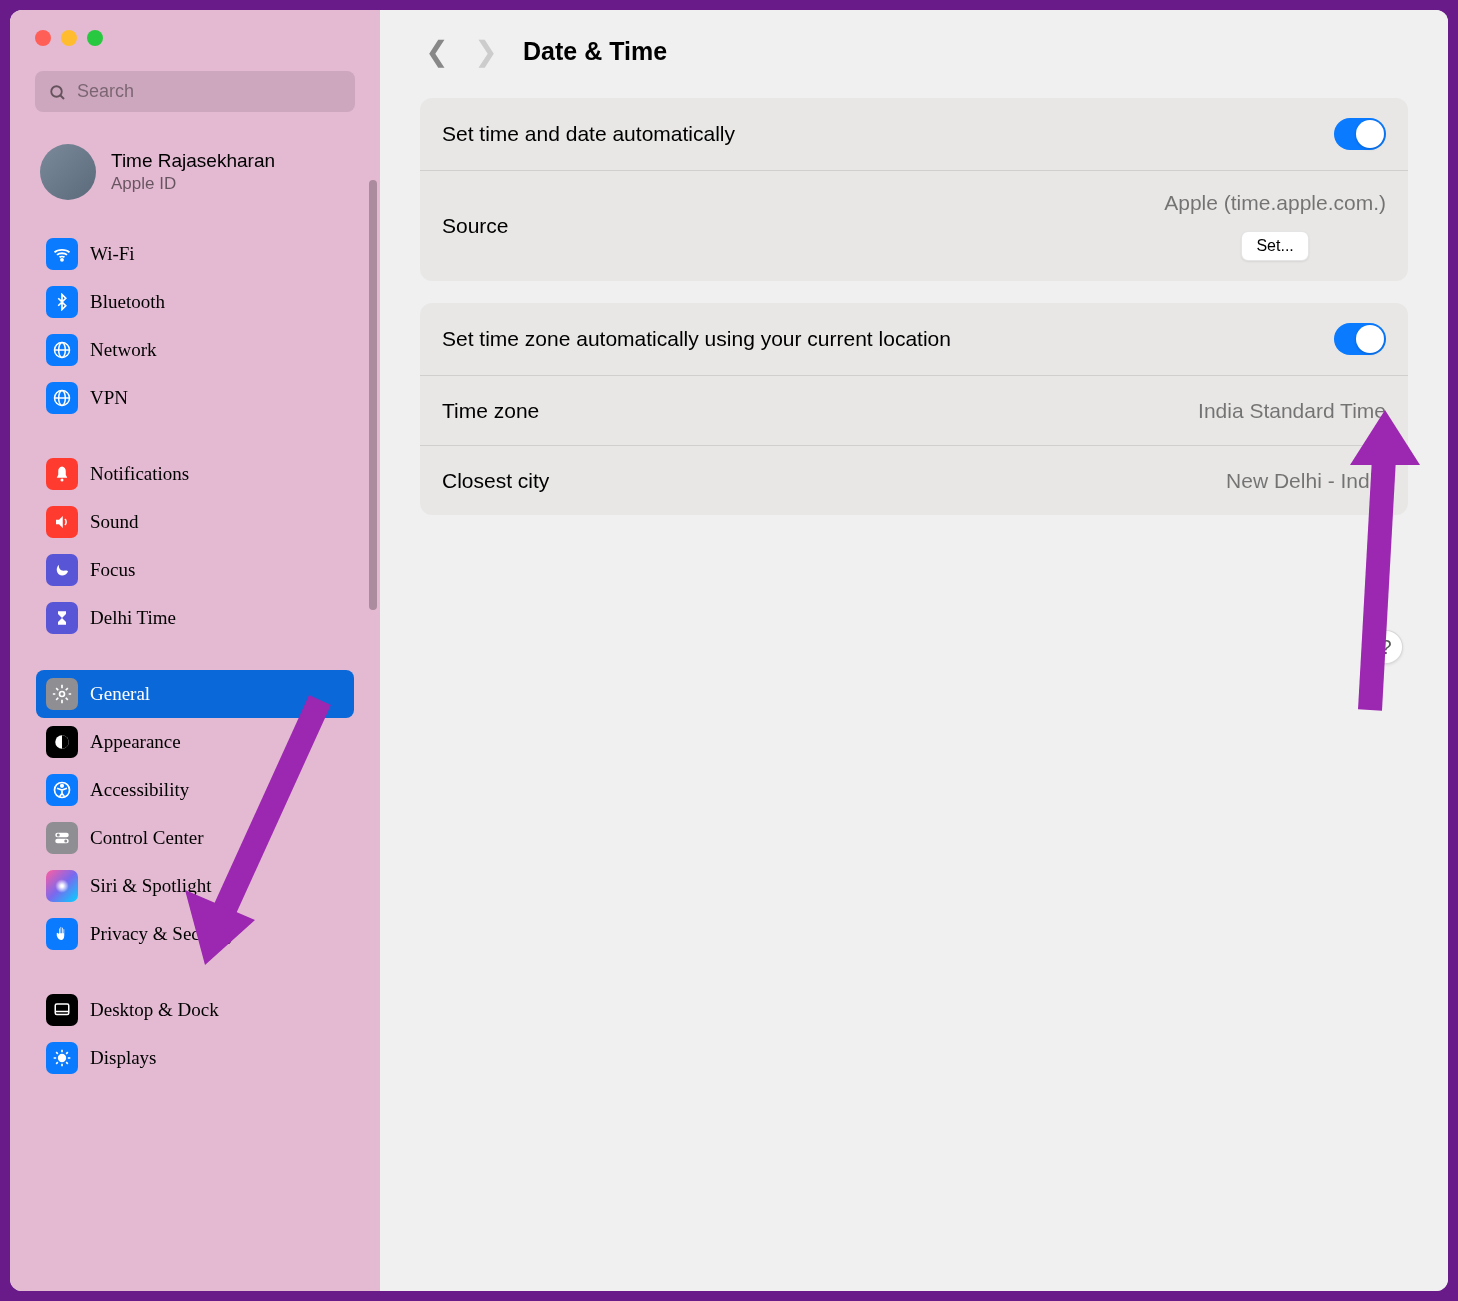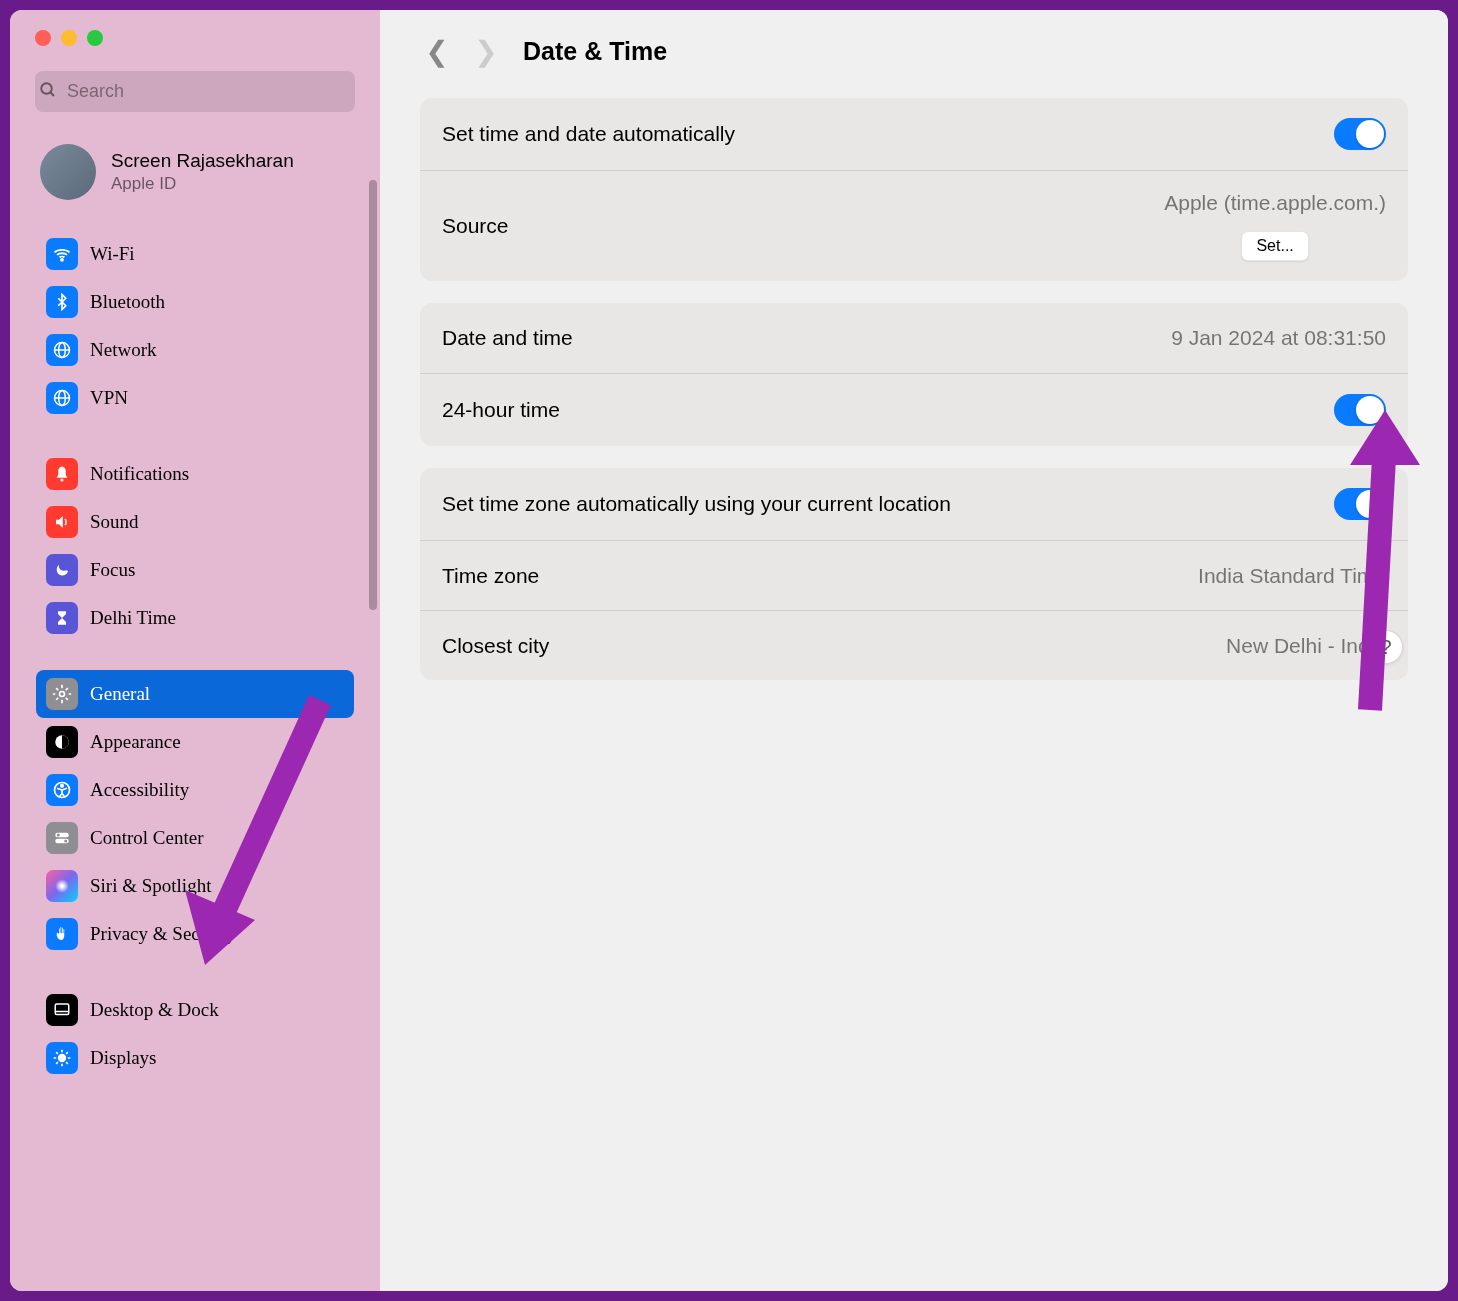--- a/index.html
+++ b/index.html
@@ -36,23 +36,23 @@
     .traffic-light {
       width: 16px; height: 16px; border-radius: 50%;
     }
     .tl-red { background: #ff5f57; }
     .tl-yellow { background: #febc2e; }
     .tl-green { background: #28c840; }
     .search-box {
       margin: 10px 25px 20px 25px;
       background: rgba(0,0,0,0.1);
       border-radius: 8px;
-      padding: 10px 4px;
-      display: flex;
-      align-items: flex-start;
+      padding: 10px 14px;
+      display: flex;
+      align-items: flex-end;
       gap: 10px;
     }
     .search-icon {
       width: 18px; height: 18px;
       opacity: 0.5;
     }
     .search-input {
       background: transparent;
       border: none;
       outline: none;
@@ -227,21 +227,21 @@
     <div class="search-box">
       <svg class="search-icon" viewBox="0 0 24 24" fill="none" stroke="currentColor" stroke-width="2.5">
           <circle cx="10" cy="10" r="7"></circle>
           <line x1="20" y1="20" x2="15" y2="15"></line>
         </svg>
       <input class="search-input" placeholder="Search" style="">
     </div>
     <div class="user-profile">
       <div class="avatar"></div>
       <div class="user-info">
-        <div class="user-name">Screen Rajasekharan</div>
+        <div class="user-name">Time Rajasekharan</div>
         <div class="user-subtitle">Apple ID</div>
       </div>
     </div>
 
     <div class="sidebar-section gap">
       <div class="sidebar-item">
         <div class="sidebar-icon" style="background:#0a7aff">
             <svg width="20" height="20" viewBox="0 0 24 24" fill="none" stroke="#fff" stroke-width="2.2">
               <path d="M3 10 C7 6 17 6 21 10"></path>
               <path d="M6 13 C9 10.5 15 10.5 18 13"></path>
@@ -411,30 +411,20 @@
       </div>
       <div class="settings-row">
         <div class="row-label">Source</div>
         <div class="row-value">
           <span>Apple (time.apple.com.)</span>
           <button class="set-button">Set...</button>
         </div>
       </div>
     </div>
 
-    <div class="settings-group">
-      <div class="settings-row">
-        <div class="row-label">Date and time</div>
-        <div class="row-value">9 Jan 2024 at 08:31:50</div>
-      </div>
-      <div class="settings-row">
-        <div class="row-label">24-hour time</div>
-        <div class="toggle"></div>
-      </div>
-    </div>
 
     <div class="settings-group">
       <div class="settings-row">
         <div class="row-label">Set time zone automatically using your current location</div>
         <div class="toggle"></div>
       </div>
       <div class="settings-row">
         <div class="row-label">Time zone</div>
         <div class="row-value">India Standard Time</div>
       </div>

